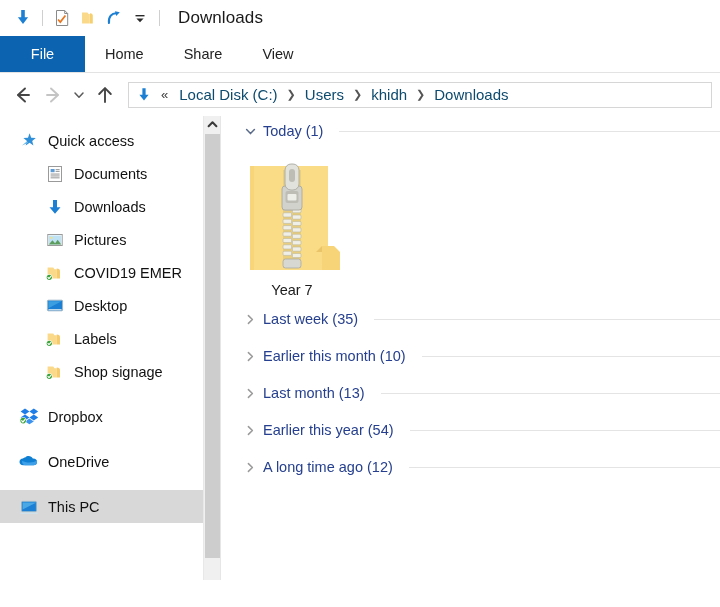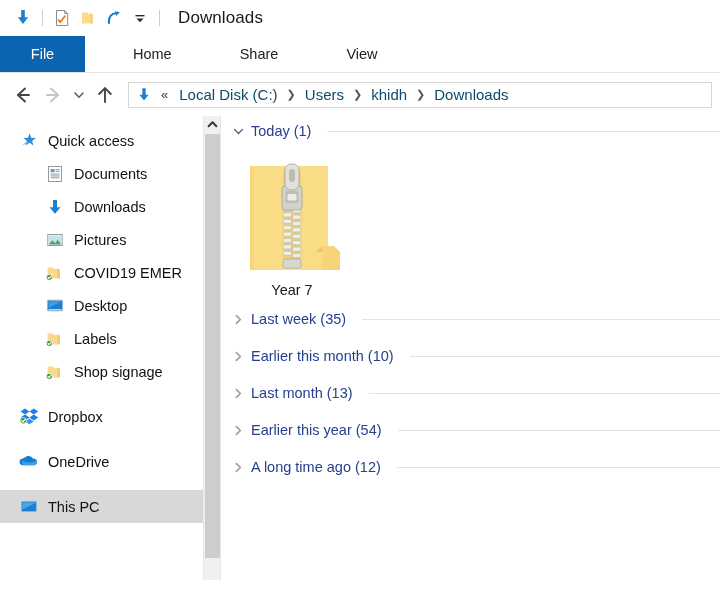--- a/index.html
+++ b/index.html
@@ -25,21 +25,21 @@
     width:1px; height:16px; background:#cfcfcf; margin:0 6px;
   }
   .win-title {
     font-size: 17px; color:#1a1a1a; margin-left: 12px;
     font-family:"Liberation Sans", sans-serif; letter-spacing:.1px;
   }
 
   
   .ribbon {
     height: 37px; display:flex; align-items:stretch;
-    border-bottom:1px solid #e3e3e3; background:#fff;gap:28px;
+    border-bottom:1px solid #e3e3e3; background:#fff;
   }
   .tab {
     display:flex; align-items:center; justify-content:center;
     font-size:14.5px; color:#222; padding:0 20px; min-width:50px;
   }
   .tab.file {
     background:#0c63b0; color:#fff; width:85px; padding:0;
   }
 
   
@@ -112,21 +112,21 @@
   
   .splitter {
     width:1px; background:#e6e6e6; height:100%;
   }
 
   
   .content { flex:1; position:relative; background:#fff; overflow:hidden; }
 
   .group { }
   .group-hdr {
-    display:flex; align-items:center; height:30px; padding-left:10px;
+    display:flex; align-items:center; height:30px; padding-left:22px;
     gap:6px;
   }
   .chev {
     width:14px; height:14px; display:flex; align-items:center;
     justify-content:center; flex:0 0 14px;
   }
   .group-lbl {
     font-size:14.5px; color:#26408f; white-space:nowrap;
   }
   .group-rule {

